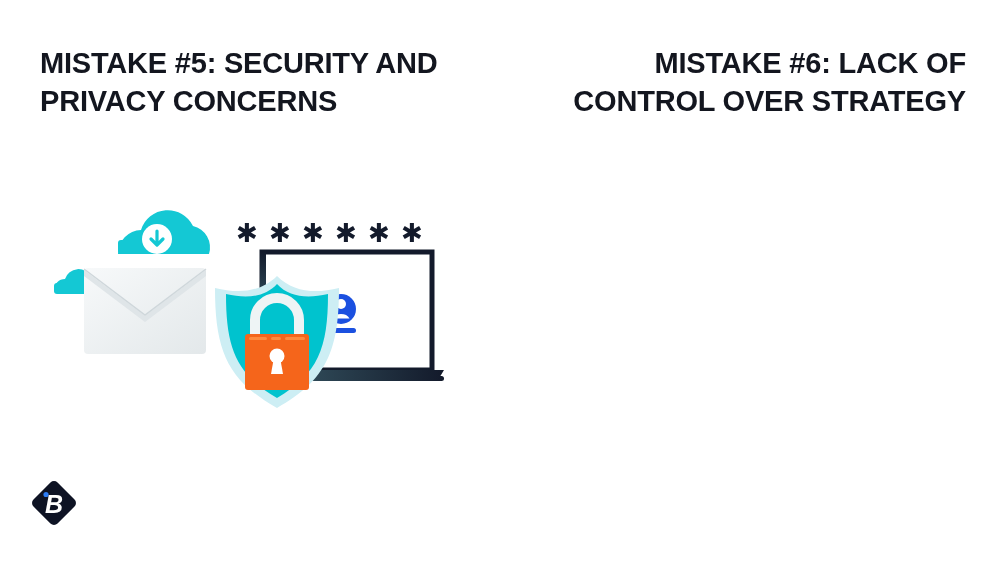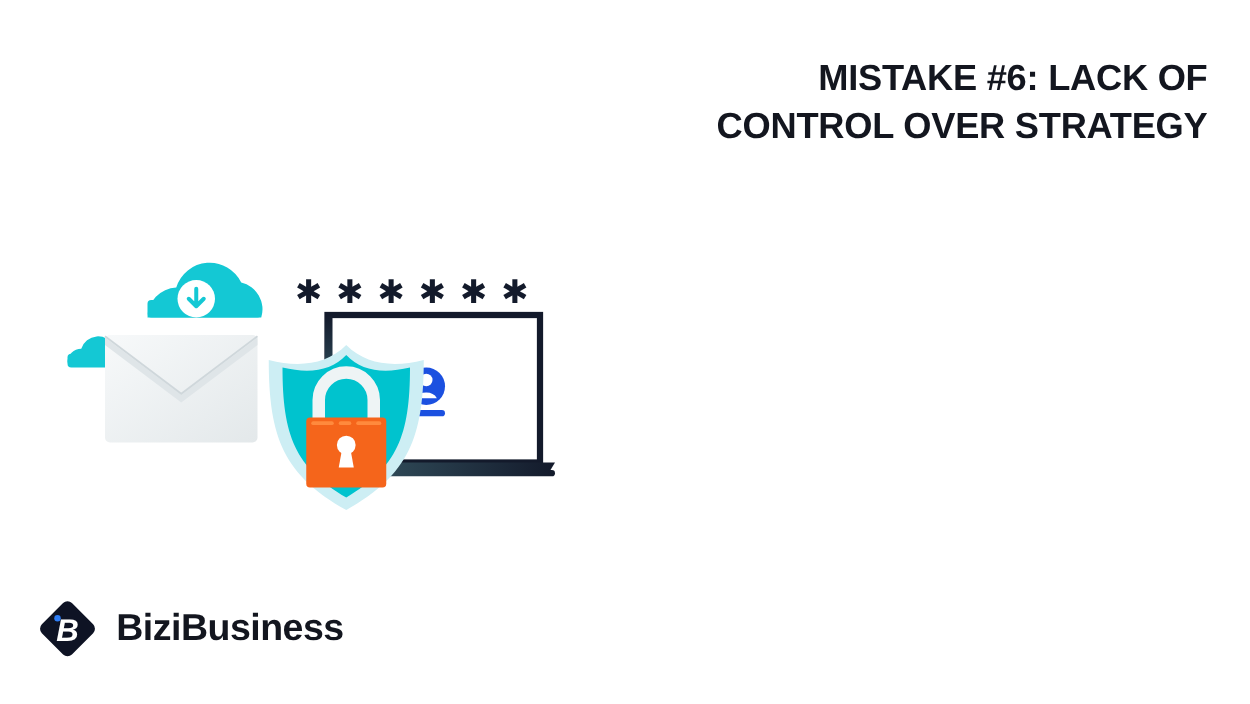--- a/index.html
+++ b/index.html
@@ -76,20 +76,21 @@
   }
   svg { display: block; overflow: visible; }
 </style>
 </head>
 <body>
 
 <div class="canvas">
 
   <section class="panel panel-left">
 
+    <h2 class="panel-title title-left">MISTAKE #5: SECURITY AND PRIVACY CONCERNS</h2>
 
     <div class="art art-left">
       <svg width="420" height="260" viewBox="0 0 420 260" xmlns="http://www.w3.org/2000/svg">
 
         <g>
           <defs>
             <linearGradient id="lapBase" x1="0" y1="0" x2="1" y2="0">
               <stop offset="0" stop-color="#7ec9cf"></stop>
               <stop offset="0.35" stop-color="#2d4654"></stop>
               <stop offset="1" stop-color="#131a2b"></stop>
@@ -162,16 +163,15 @@
     <h2 class="panel-title title-right">MISTAKE #6: LACK OF CONTROL OVER STRATEGY</h2>
 
   </section>
 
   <div class="logo">
     <svg class="logo-mark" viewBox="0 0 52 52">
       <rect x="9" y="9" width="34" height="34" rx="5" fill="#0e1324" transform="rotate(45 26 26)"></rect>
       <circle cx="18" cy="17.5" r="2.6" fill="#2d7df6"></circle>
       <text x="26" y="36" text-anchor="middle" font-family="Liberation Sans, sans-serif" font-size="25" font-weight="700" font-style="italic" fill="#ffffff">B</text>
     </svg>
-    <span class="logo-text">BiziBusiness</span>
   </div>
 
 </div>
 
 </body></html>

